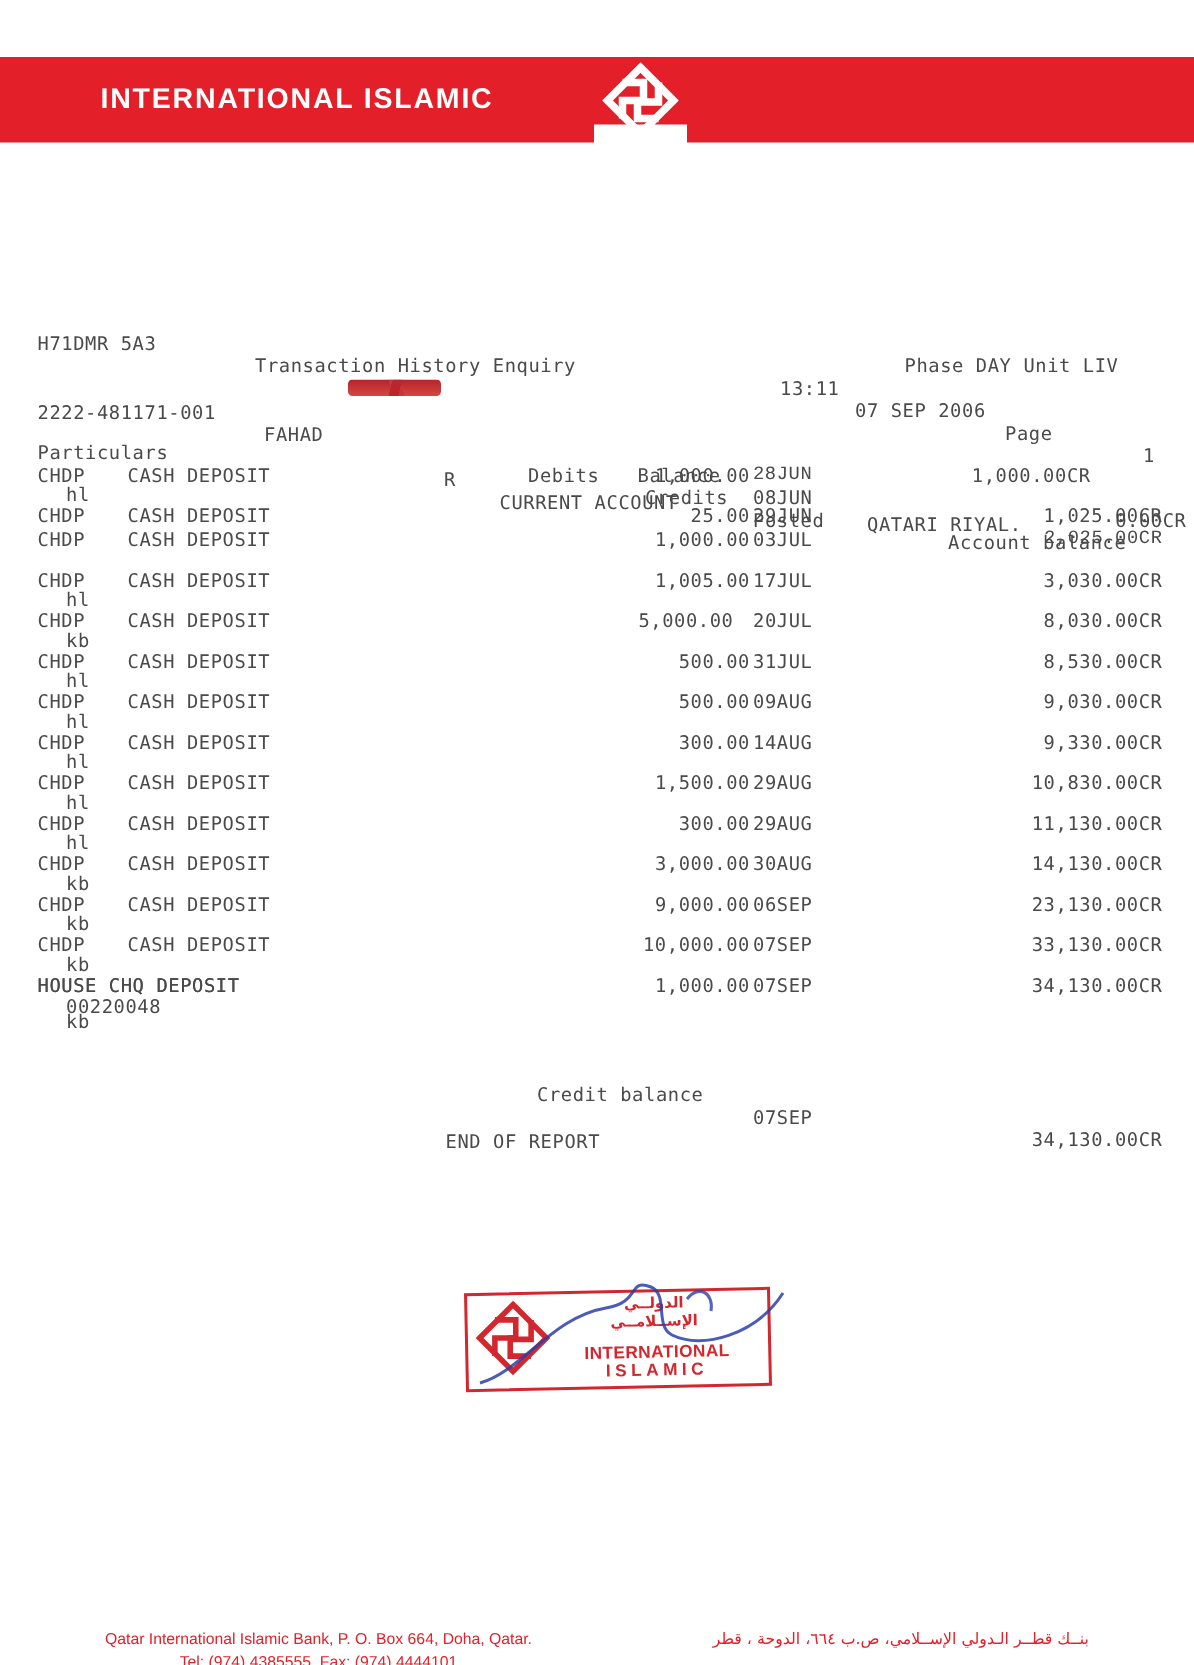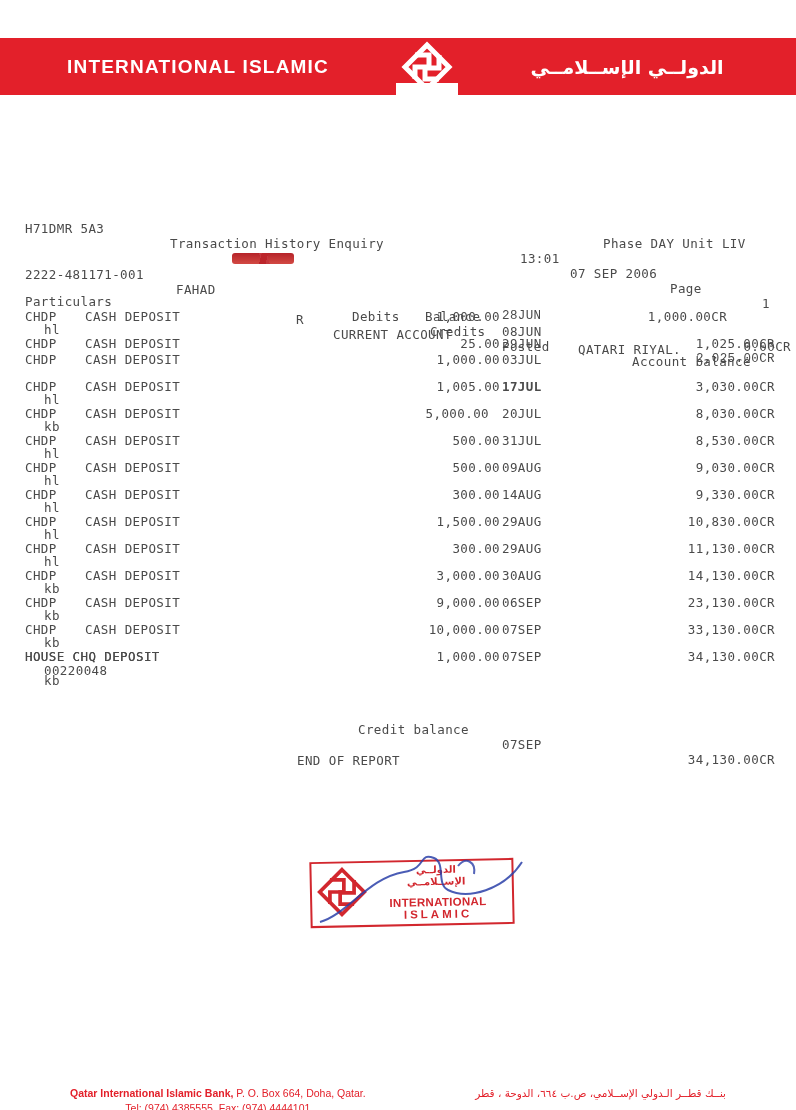--- a/index.html
+++ b/index.html
@@ -200,21 +200,21 @@
     font-size: 10.5px;
     font-family: "Liberation Sans", sans-serif;
   }
   .footer-inner {
     display: flex;
     justify-content: space-between;
     padding: 0 70px;
   }
   .footer-en { text-align: center; line-height: 14.5px; }
   .footer-ar { text-align: center; line-height: 14.5px; direction: rtl; font-family: "DejaVu Sans", sans-serif; }
-  .footer-en b { font-weight: bold; }
+  .footer-en b { font-weight: normal; }
   .footer-row { white-space: nowrap; }
 </style>
 </head>
 <body>
 
 <div class="page">
 
   <div class="header">
     <div class="header-left">
       <span class="brand-en">INTERNATIONAL ISLAMIC</span>
@@ -223,32 +223,29 @@
       <svg width="56" height="52" viewBox="0 0 56 52">
         <g fill="none" stroke="#ffffff" stroke-width="5">
           <path d="M28 4 L50 26 L28 48 L6 26 Z"></path>
           <path d="M16 14 L30 14 L30 28"></path>
           <path d="M40 38 L26 38 L26 24"></path>
           <path d="M16 38 L16 26 L28 26"></path>
           <path d="M40 14 L40 27 L28 27"></path>
         </g>
       </svg>
     </div>
-    <div class="header-right">
-      <span class="brand-ar">الدولــي الإســلامــي</span>
-    </div>
     <div class="header-notch"></div>
   </div>
 
   <div class="statement">
 
     <div class="row">
       <span class="cell" style="left:25px;">H71DMR 5A3</span>
       <span class="cell" style="left:170px;">Transaction History Enquiry</span>
-      <span class="cell" style="left:520px;">13:01</span>
+      <span class="cell" style="left:520px;">13:11</span>
       <span class="cell" style="left:570px;">07 SEP 2006</span>
       <span class="cell" style="left:670px;">Page</span>
       <span class="cell" style="left:762px;">1</span>
     </div>
     <div class="row">
       <span class="cell" style="left:603px;">Phase DAY Unit LIV</span>
     </div>
 
     <div class="gap16"></div>
 
@@ -276,21 +273,21 @@
       <span class="cell" style="left:502px;">08JUN</span>
       <span class="cell r" style="left:616px; width:175px;">0.00CR</span>
     </div>
 
     <div id="tx-container">
         <div class="row" style="height: 16px;"><span class="cell" style="left: 25px;">CHDP</span><span class="cell" style="left: 85px;">CASH DEPOSIT</span><span class="cell r" style="left: 425px; width: 75px;">1,000.00</span><span class="cell" style="left: 502px; font-family: Liberation Mono, monospace;">28JUN</span><span class="cell r" style="left: 600px; width: 175px; text-align: center;">1,000.00CR</span></div>
         <div class="row" style="height: 11px;"><span class="cell" style="left: 44px; top: -3px;">hl</span></div>
         <div class="row" style="height: 16px;"><span class="cell" style="left: 25px;">CHDP</span><span class="cell" style="left: 85px;">CASH DEPOSIT</span><span class="cell r" style="left: 425px; width: 75px;">25.00</span><span class="cell" style="left: 502px;">29JUN</span><span class="cell r" style="left: 600px; width: 175px;">1,025.00CR</span></div>
         <div class="row" style="height: 16px;"><span class="cell" style="left: 25px;">CHDP</span><span class="cell" style="left: 85px;">CASH DEPOSIT</span><span class="cell r" style="left: 425px; width: 75px;">1,000.00</span><span class="cell" style="left: 502px;">03JUL</span><span class="cell r" style="left: 600px; width: 175px; font-family: Liberation Mono, monospace;">2,025.00CR</span></div>
         <div class="row" style="height: 11px;"><span class="cell" style="left: 44px; top: -3px;"></span></div>
-        <div class="row" style="height: 16px;"><span class="cell" style="left: 25px;">CHDP</span><span class="cell" style="left: 85px;">CASH DEPOSIT</span><span class="cell r" style="left: 425px; width: 75px;">1,005.00</span><span class="cell" style="left: 502px; font-weight: bold;">17JUL</span><span class="cell r" style="left: 600px; width: 175px;">3,030.00CR</span></div>
+        <div class="row" style="height: 16px;"><span class="cell" style="left: 25px;">CHDP</span><span class="cell" style="left: 85px;">CASH DEPOSIT</span><span class="cell r" style="left: 425px; width: 75px;">1,005.00</span><span class="cell" style="left: 502px;">17JUL</span><span class="cell r" style="left: 600px; width: 175px;">3,030.00CR</span></div>
         <div class="row" style="height: 11px;"><span class="cell" style="left: 44px; top: -3px;">hl</span></div>
         <div class="row" style="height: 16px;"><span class="cell" style="left: 25px;">CHDP</span><span class="cell" style="left: 85px;">CASH DEPOSIT</span><span class="cell r" style="left: 414px; width: 75px;">5,000.00</span><span class="cell" style="left: 502px;">20JUL</span><span class="cell r" style="left: 600px; width: 175px;">8,030.00CR</span></div>
         <div class="row" style="height: 11px;"><span class="cell" style="left: 44px; top: -3px;">kb</span></div>
         <div class="row" style="height: 16px;"><span class="cell" style="left: 25px;">CHDP</span><span class="cell" style="left: 85px;">CASH DEPOSIT</span><span class="cell r" style="left: 425px; width: 75px;">500.00</span><span class="cell" style="left: 502px;">31JUL</span><span class="cell r" style="left: 600px; width: 175px;">8,530.00CR</span></div>
         <div class="row" style="height: 11px;"><span class="cell" style="left: 44px; top: -3px;">hl</span></div>
         <div class="row" style="height: 16px;"><span class="cell" style="left: 25px;">CHDP</span><span class="cell" style="left: 85px;">CASH DEPOSIT</span><span class="cell r" style="left: 425px; width: 75px;">500.00</span><span class="cell" style="left: 502px;">09AUG</span><span class="cell r" style="left: 600px; width: 175px;">9,030.00CR</span></div>
         <div class="row" style="height: 11px;"><span class="cell" style="left: 44px; top: -3px;">hl</span></div>
         <div class="row" style="height: 16px;"><span class="cell" style="left: 25px;">CHDP</span><span class="cell" style="left: 85px;">CASH DEPOSIT</span><span class="cell r" style="left: 425px; width: 75px;">300.00</span><span class="cell" style="left: 502px;">14AUG</span><span class="cell r" style="left: 600px; width: 175px;">9,330.00CR</span></div>
         <div class="row" style="height: 11px;"><span class="cell" style="left: 44px; top: -3px;">hl</span></div>
         <div class="row" style="height: 16px;"><span class="cell" style="left: 25px;">CHDP</span><span class="cell" style="left: 85px;">CASH DEPOSIT</span><span class="cell r" style="left: 425px; width: 75px;">1,500.00</span><span class="cell" style="left: 502px;">29AUG</span><span class="cell r" style="left: 600px; width: 175px;">10,830.00CR</span></div>

